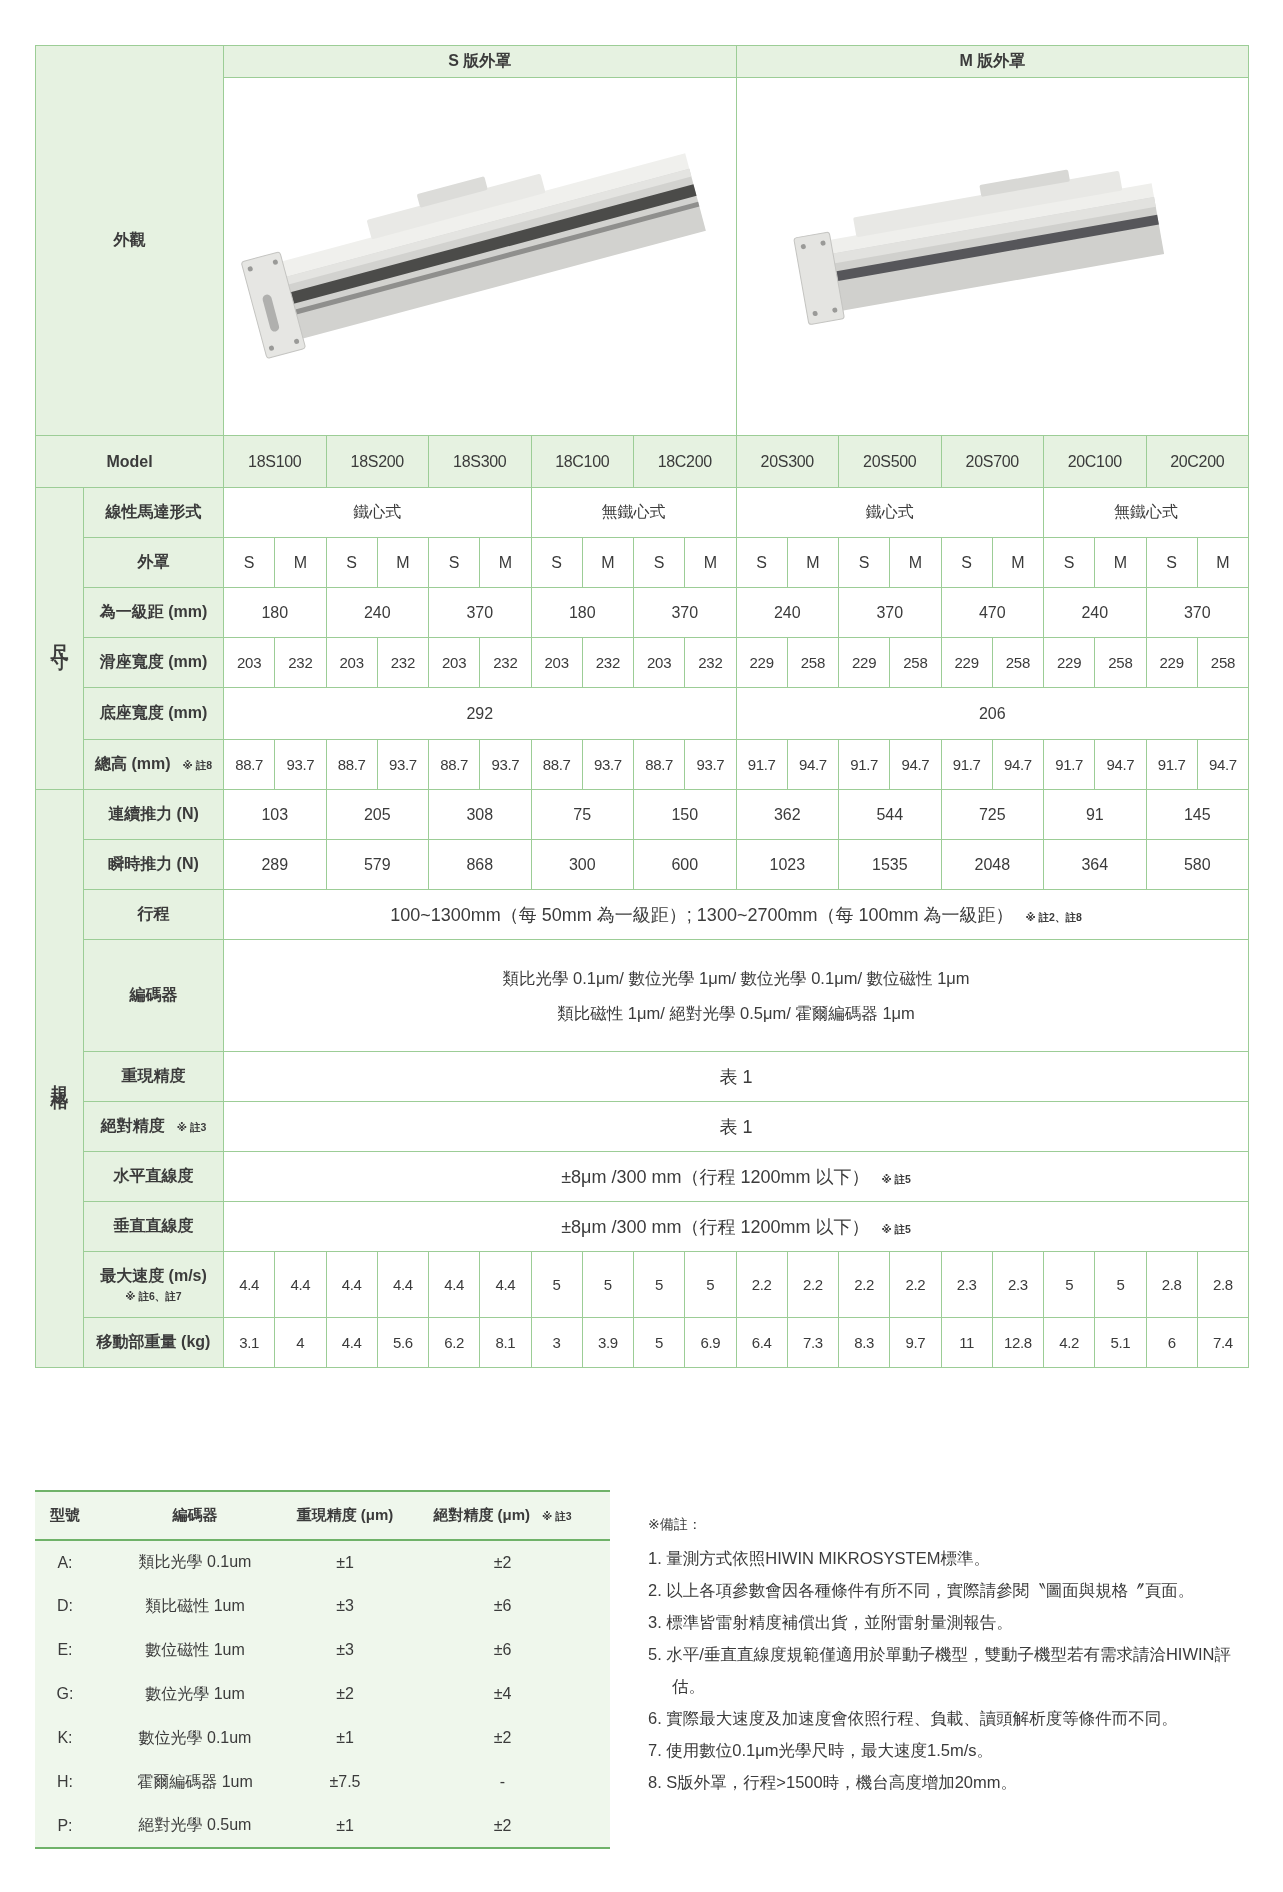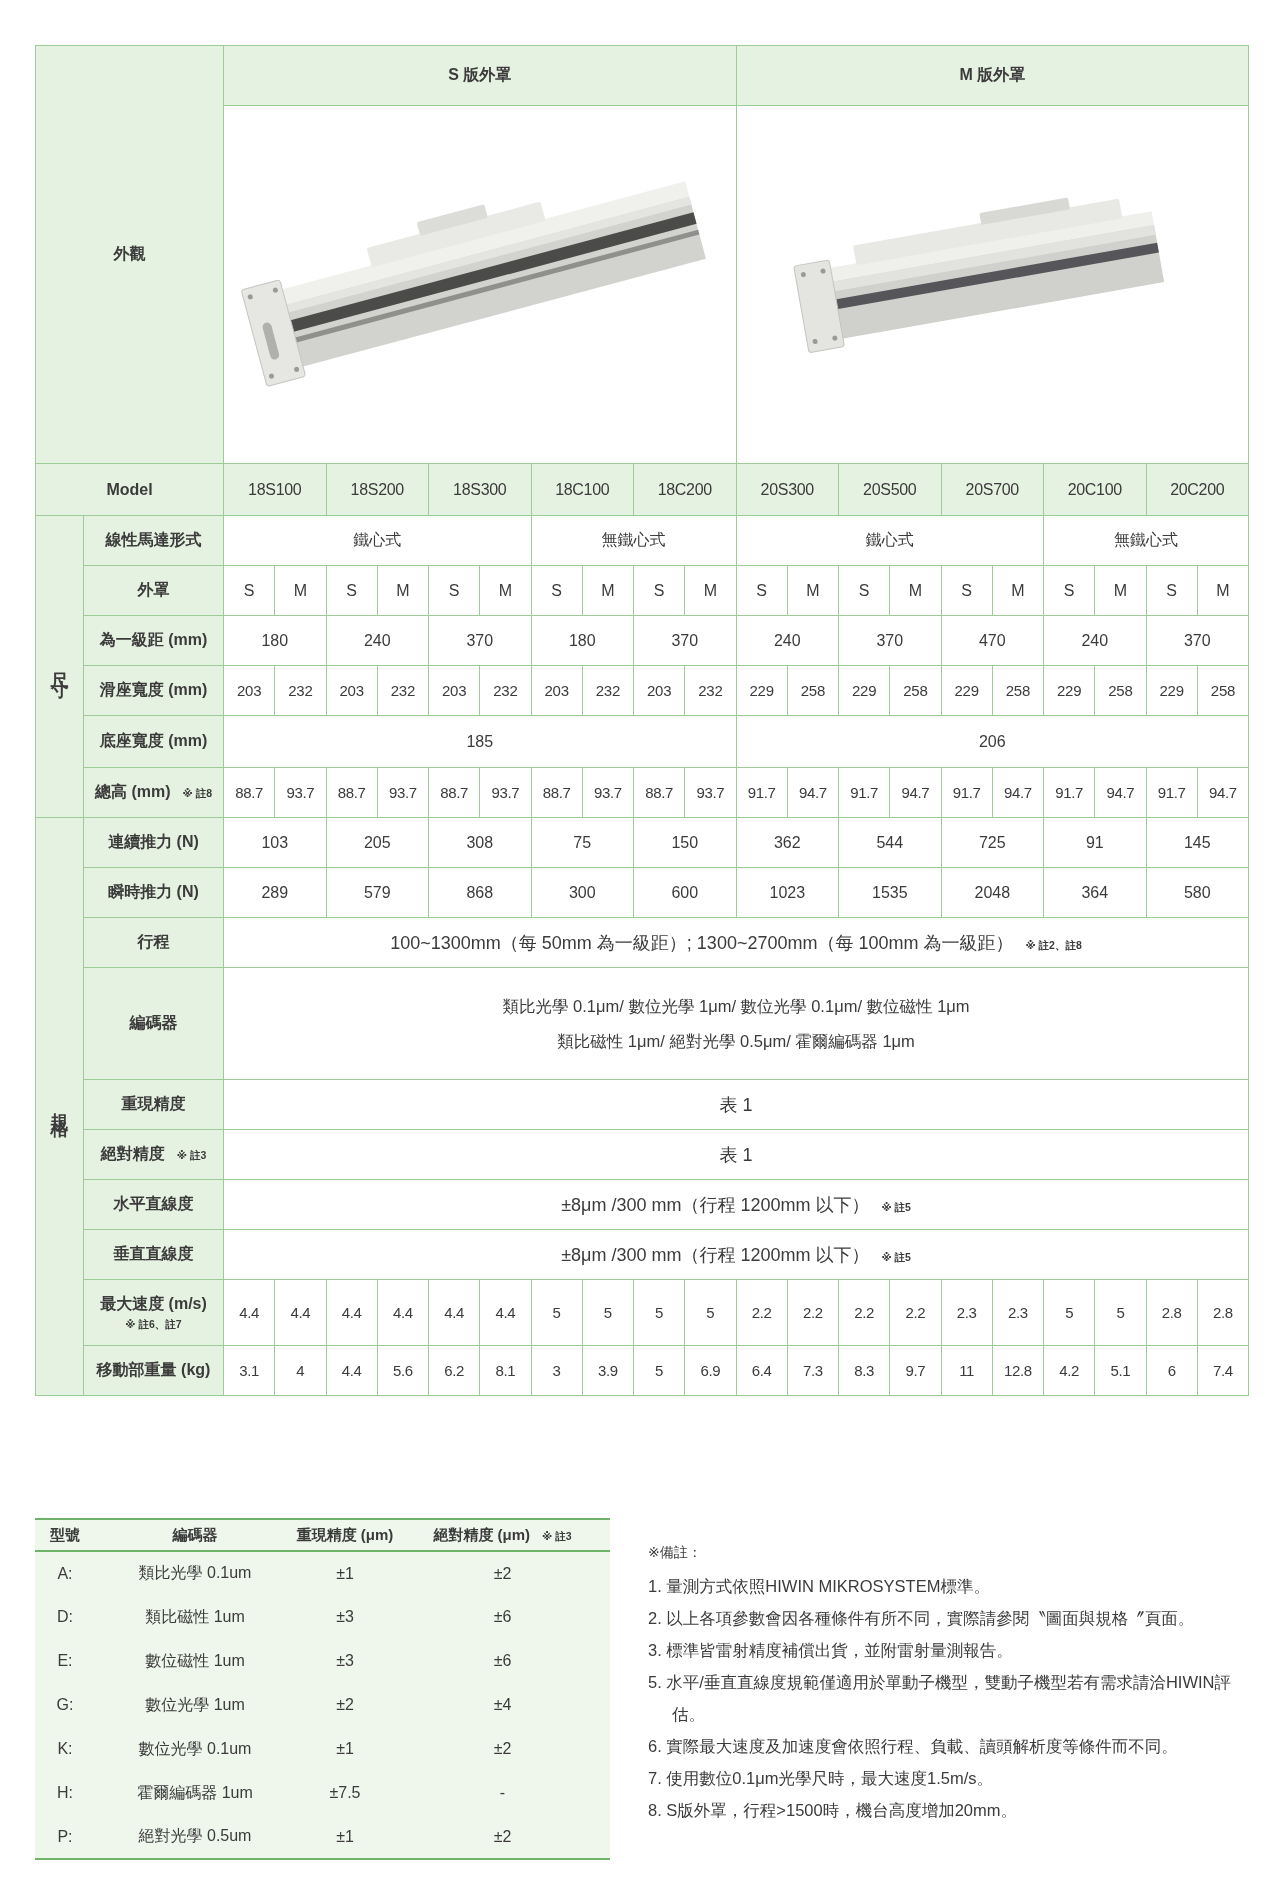--- a/index.html
+++ b/index.html
@@ -29,40 +29,40 @@
     padding:0 1px;overflow:hidden;
   }
   td.lab{background:var(--green-bg);font-weight:600;font-size:16.5px;}
   td.val{background:#fff;font-weight:400;}
   td.grp{background:var(--green-bg);font-weight:600;}
   td.grp .vtxt{writing-mode:vertical-rl;text-orientation:upright;letter-spacing:7px;font-size:18px;}
   td.model{font-weight:400;font-size:14.5px;letter-spacing:-0.3px;}
   td.img-cell{background:#fff;padding:8px;}
   .sup{font-size:10.5px;font-weight:600;margin-left:12px;letter-spacing:0;}
   .lab .sub-note{display:block;font-size:10.5px;font-weight:600;margin-top:3px;}
-  .r-header td{height:60px;font-size:17px;}
+  .r-header td{height:32px;font-size:17px;}
   .r-image td{height:358px;}
   .r-model td{height:52px;}
   .r td{height:50px;}
   .r-base td{height:52px;}
   .r-enc td{height:112px;}
   .r-enc .enc-line{line-height:1.0;padding:9px 0;font-size:16.5px;}
   .r-speed td{height:66px;}
   .tight td.val{font-size:15px;letter-spacing:-0.3px;}
   .wide-text{font-size:18px;}
   .spec-table svg{display:block;margin:0 auto;}
 
   
   .bottom{display:flex;align-items:flex-start;margin-top:122px;}
   table.enc-table{
     width:575px;border-collapse:collapse;table-layout:fixed;
     background:var(--light-bg);flex:0 0 auto;
   }
   table.enc-table th{
-    height:32px;font-weight:600;font-size:15px;white-space:nowrap;
+    height:49px;font-weight:600;font-size:15px;white-space:nowrap;
     border-top:2px solid var(--rule);border-bottom:2px solid var(--rule);
     text-align:center;color:var(--text);
   }
   table.enc-table td{
     height:44px;font-size:16px;text-align:center;color:var(--text);font-weight:400;
   }
   table.enc-table tr:last-child td{border-bottom:2px solid var(--rule);}
   .notes{margin-left:38px;width:585px;padding-top:26px;}
   .notes-title{font-size:14px;font-weight:500;margin-bottom:8px;}
   .note-item{
@@ -208,21 +208,21 @@
           <td colspan="1" class="val">229</td>
           <td colspan="1" class="val">258</td>
           <td colspan="1" class="val">229</td>
           <td colspan="1" class="val">258</td>
           <td colspan="1" class="val">229</td>
           <td colspan="1" class="val">258</td>
         </tr>
 
     <tr class="r r-base">
       <td class="lab">底座寬度 (mm)</td>
-    <td colspan="10" class="val">185</td>
+    <td colspan="10" class="val">292</td>
           <td colspan="10" class="val">206</td>
         </tr>
 
     <tr class="r tight">
       <td class="lab"><span>總高 (mm)</span><span class="sup">※ 註8</span></td>
     <td colspan="1" class="val">88.7</td>
           <td colspan="1" class="val">93.7</td>
           <td colspan="1" class="val">88.7</td>
           <td colspan="1" class="val">93.7</td>
           <td colspan="1" class="val">88.7</td>

